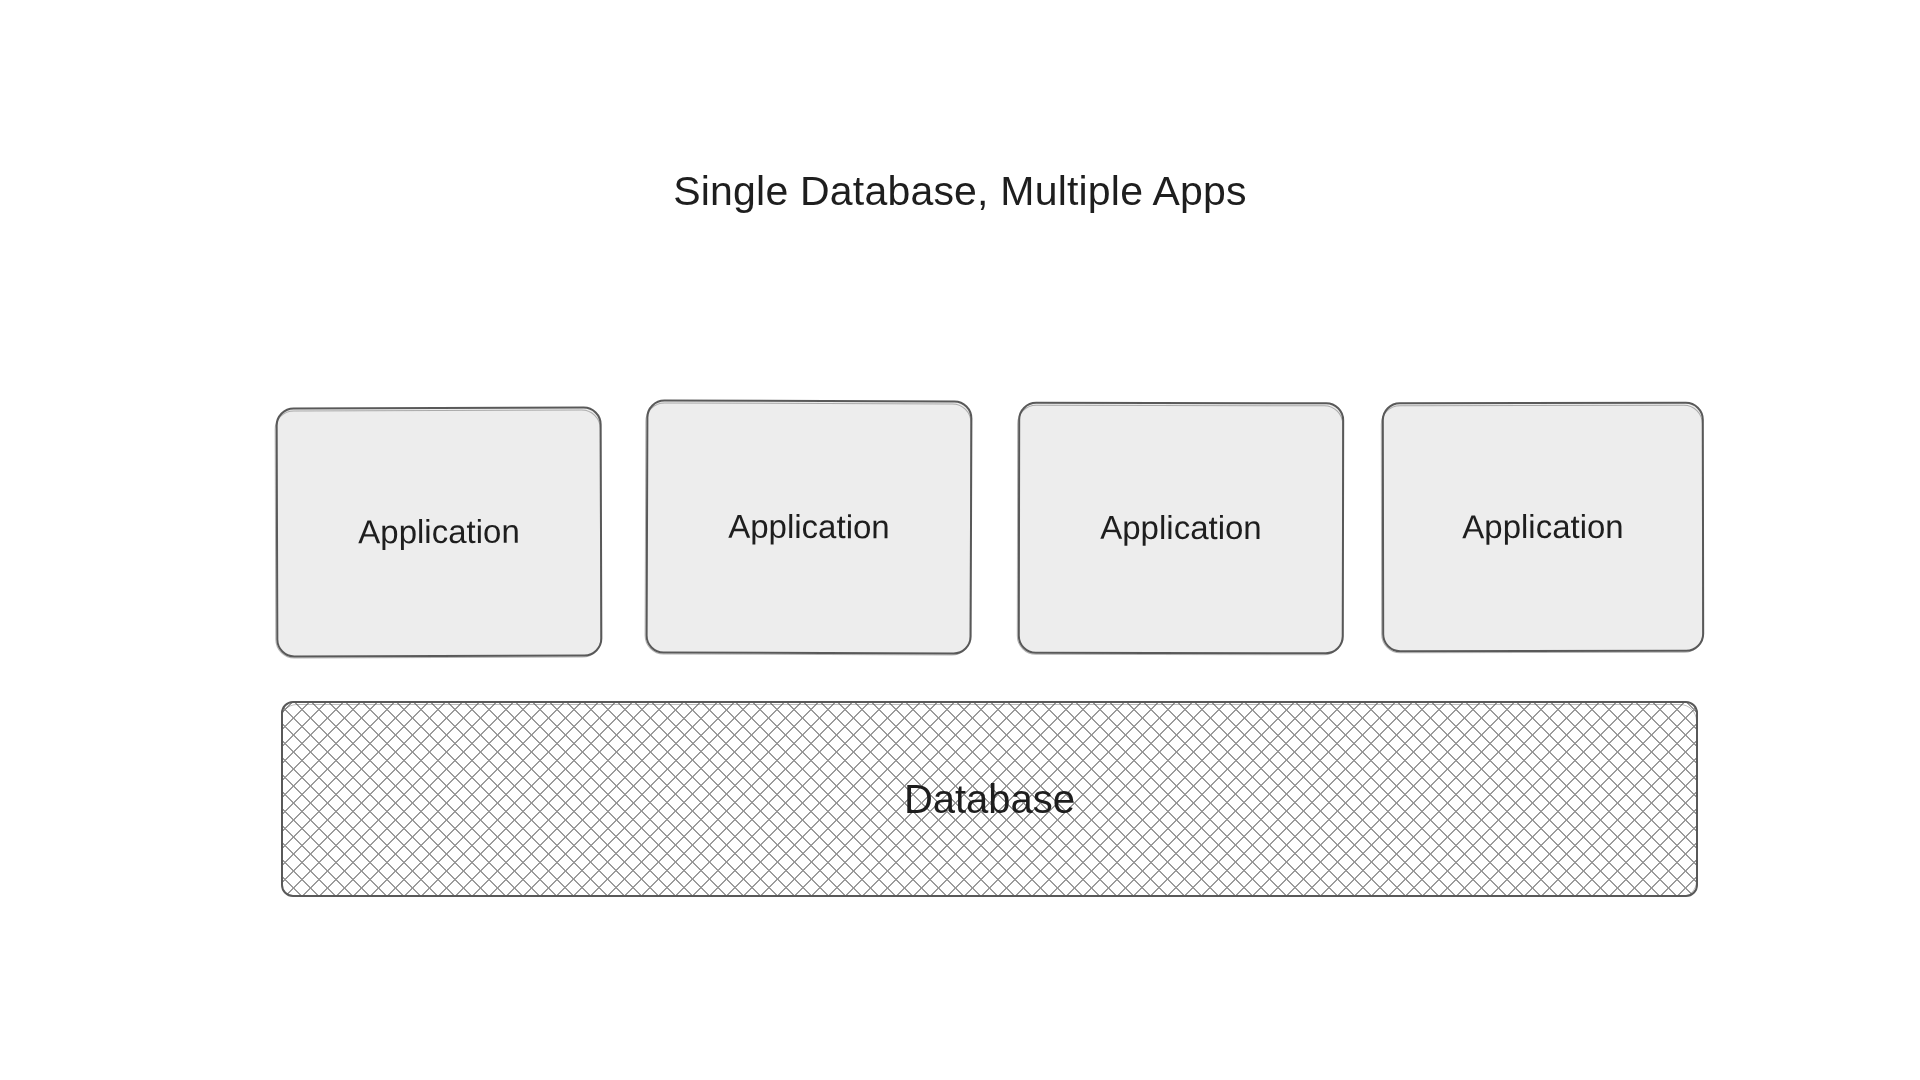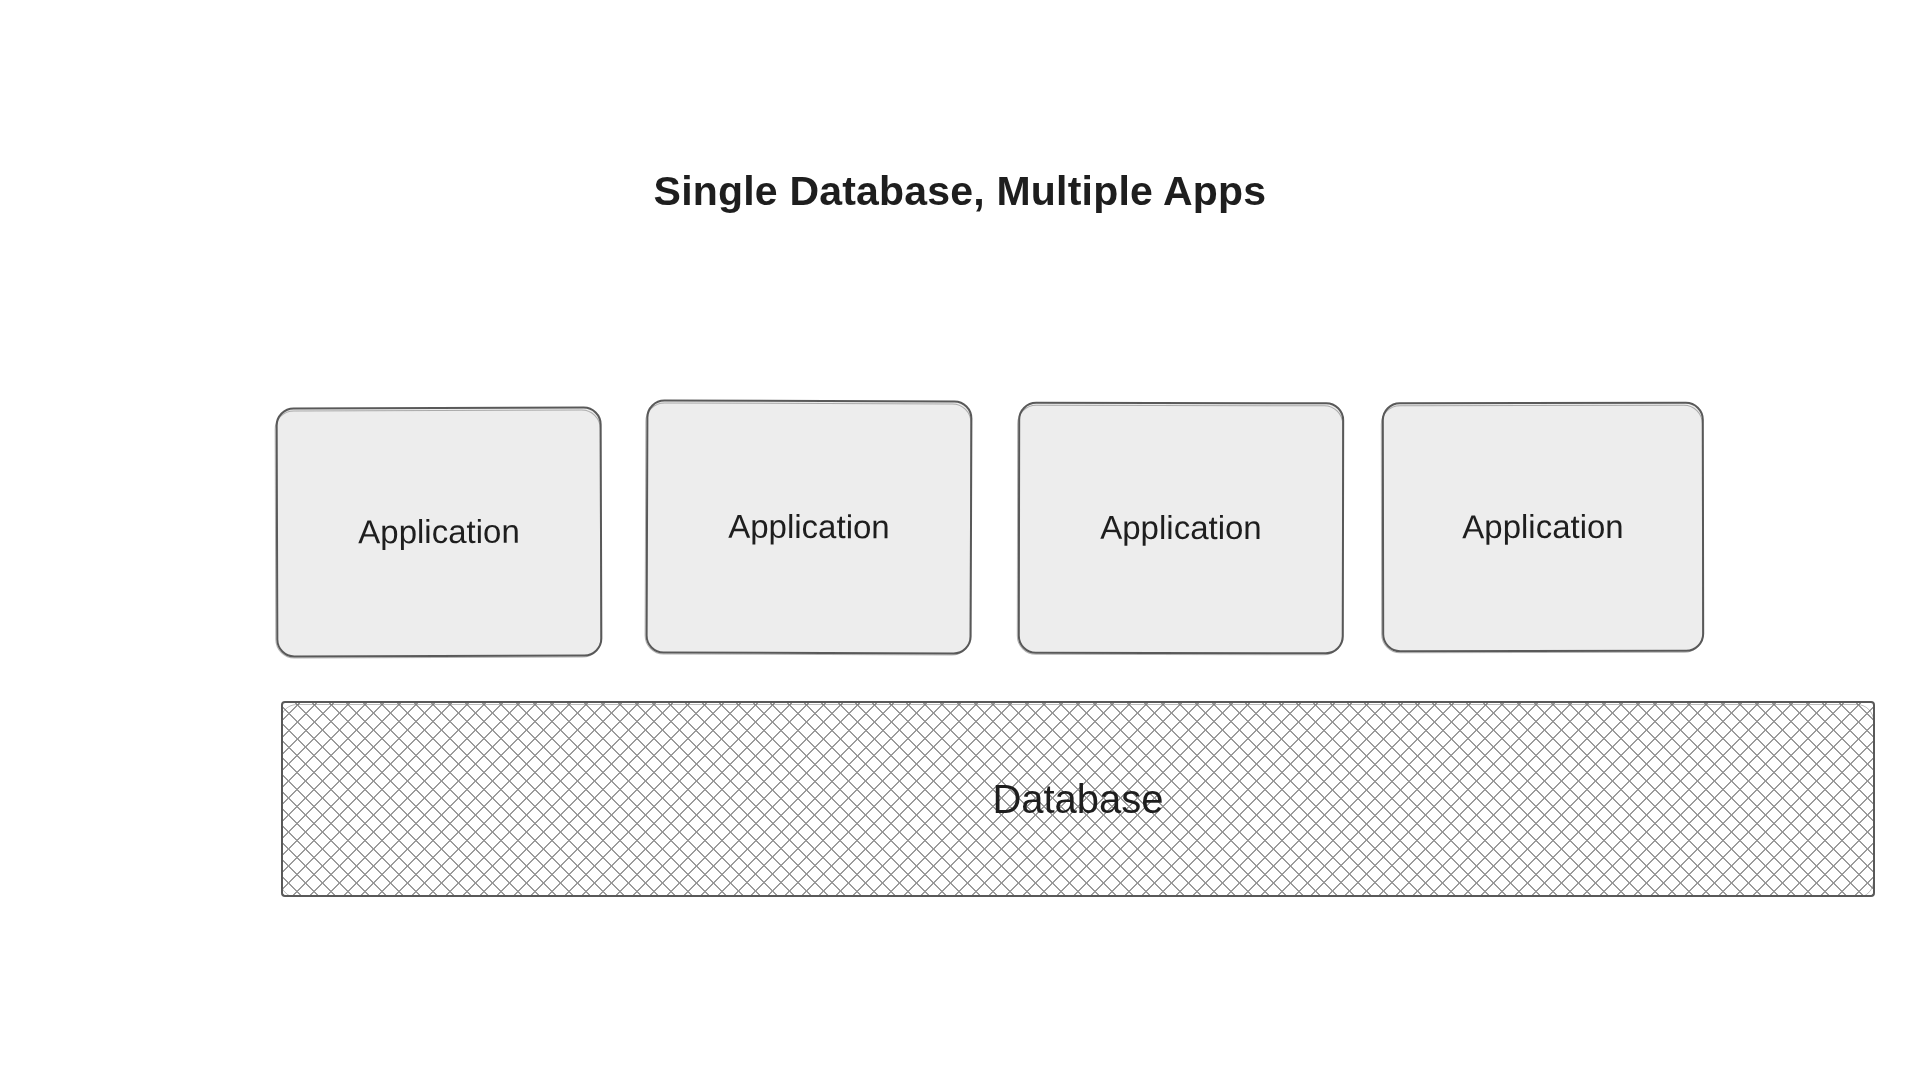--- a/index.html
+++ b/index.html
@@ -23,21 +23,21 @@
   }
 
   
   #diagram-title {
     position: absolute;
     left: 0;
     top: 168px;
     width: 1920px;
     text-align: center;
     font-size: 41px;
-    font-weight: bold;
+    font-weight: normal;
     color: #1e1e1e;
     letter-spacing: 0.2px;
     white-space: nowrap;
   }
 
   
   .node {
     position: absolute;
     box-sizing: border-box;
     display: flex;
@@ -78,24 +78,24 @@
 
   #app-node-1 { left: 276px; top: 407px; width: 326px; height: 250px; transform: rotate(-0.18deg); }
   #app-node-2 { left: 646px; top: 400px; width: 326px; height: 254px; transform: rotate(0.2deg); }
   #app-node-3 { left: 1018px; top: 402px; width: 326px; height: 252px; transform: rotate(0.1deg); }
   #app-node-4 { left: 1382px; top: 402px; width: 322px; height: 250px; transform: rotate(-0.1deg); }
 
   
   #db-node {
     left: 281px;
     top: 701px;
-    width: 1594px;
+    width: 1417px;
     height: 196px;
     border: 2.4px solid #595959;
-    border-radius: 4px;
+    border-radius: 12px;
     background-color: #ffffff;
     background-image:
       repeating-linear-gradient(45deg,  rgba(150,150,150,0.95) 0px, rgba(150,150,150,0.95) 1.4px, rgba(255,255,255,0) 1.4px, rgba(255,255,255,0) 12px),
       repeating-linear-gradient(-45deg, rgba(150,150,150,0.95) 0px, rgba(150,150,150,0.95) 1.4px, rgba(255,255,255,0) 1.4px, rgba(255,255,255,0) 12px);
     overflow: hidden;
   }
   #db-node::after {
     content: "";
     position: absolute;
     left: -3px;

